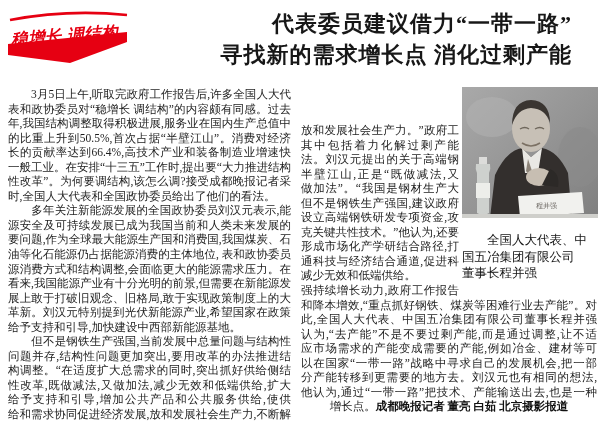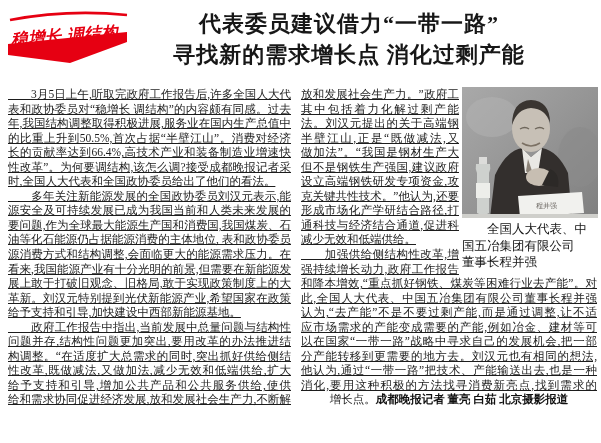--- a/index.html
+++ b/index.html
@@ -5,39 +5,39 @@
   html,body{margin:0;padding:0;background:#ffffff;}
   .page{position:relative;width:601px;height:443px;background:#ffffff;overflow:hidden;
         font-family:"Liberation Serif",serif;color:#1f1f1f;}
 
   
   .banner{position:absolute;left:6px;top:5px;width:124px;height:60px;}
 
   
   .headline{position:absolute;left:126px;top:8px;width:446px;text-align:center;}
   .h-ln{font-size:22px;line-height:31px;font-weight:bold;letter-spacing:1px;color:#171717;
-        font-family:"Liberation Serif",serif;white-space:nowrap;}
+        font-family:"Liberation Serif",serif;white-space:nowrap;text-align:right;}
 
   
   .ln{font-size:11.5px;line-height:14.55px;height:14.55px;overflow:hidden;
-      text-align:justify;text-align-last:justify;color:#1d1d1d;text-decoration:underline;}
+      text-align:justify;text-align-last:justify;color:#1d1d1d;}
   .ln.end{text-align-last:left;}
 
   .col-left{position:absolute;left:8px;top:87px;width:283px;}
   .col-right{position:absolute;left:301px;top:87px;width:296px;}
-  .narrow{width:158px;}
+  .narrow{width:158px;margin-top:36px;}
   .wide{width:296px;}
 
   .byline-row{display:flex;justify-content:center;font-size:11.5px;line-height:14.55px;height:14.55px;width:296px;}
   .byline{font-weight:bold;color:#111;}
 
   
   .photo-block{position:absolute;left:161px;top:0;width:136px;}
   .photo-block svg{display:block;}
-  .caption{margin-top:3px;}
+  .caption{margin-top:14px;}
   .cap-ln{font-size:12.5px;line-height:16.5px;height:16.5px;color:#141414;overflow:hidden;
           font-family:"Liberation Serif",serif;font-weight:500;white-space:nowrap;}
 </style>
 </head>
 <body>
 
 <div class="page">
 
   <svg class="banner" viewBox="0 0 124 60" width="124" height="60">
     <path d="M4,15 Q62,4 121,10" fill="none" stroke="#e60012" stroke-width="2.6"></path>
@@ -49,32 +49,33 @@
     <div class="h-ln">代表委员建议借力“一带一路”</div>
     <div class="h-ln">寻找新的需求增长点 消化过剩产能</div>
   </div>
 
   <div class="col-left">
       <div class="ln">　　3月5日上午,听取完政府工作报告后,许多全国人大代</div>
       <div class="ln">表和政协委员对“稳增长 调结构”的内容颇有同感。过去5</div>
       <div class="ln">年,我国结构调整取得积极进展,服务业在国内生产总值中</div>
       <div class="ln">的比重上升到50.5%,首次占据“半壁江山”。消费对经济增</div>
       <div class="ln">长的贡献率达到66.4%,高技术产业和装备制造业增速快于</div>
+      <div class="ln">一般工业。在安排“十三五”工作时,提出要“大力推进结构</div>
       <div class="ln">性改革”。为何要调结构,该怎么调?接受成都晚报记者采访</div>
       <div class="ln end">时,全国人大代表和全国政协委员给出了他们的看法。</div>
       <div class="ln">　　多年关注新能源发展的全国政协委员刘汉元表示,能</div>
       <div class="ln">源安全及可持续发展已成为我国当前和人类未来发展的首</div>
       <div class="ln">要问题,作为全球最大能源生产国和消费国,我国煤炭、石</div>
       <div class="ln">油等化石能源仍占据能源消费的主体地位, 表和政协委员对</div>
       <div class="ln">源消费方式和结构调整,会面临更大的能源需求压力。在他</div>
       <div class="ln">看来,我国能源产业有十分光明的前景,但需要在新能源发</div>
       <div class="ln">展上敢于打破旧观念、旧格局,敢于实现政策制度上的大胆</div>
       <div class="ln">革新。刘汉元特别提到光伏新能源产业,希望国家在政策上</div>
       <div class="ln end">给予支持和引导,加快建设中西部新能源基地。</div>
-      <div class="ln">　　政府工作报告中指出,当前发展中总量问题与结构性</div>
+      <div class="ln">　　但不是钢铁生产强国,当前发展中总量问题与结构性</div>
       <div class="ln">问题并存,结构性问题更加突出,要用改革的办法推进结</div>
       <div class="ln">构调整。“在适度扩大总需求的同时,突出抓好供给侧结构</div>
       <div class="ln">性改革,既做减法,又做加法,减少无效和低端供给,扩大</div>
       <div class="ln">给予支持和引导,增加公共产品和公共服务供给,使供</div>
       <div class="ln">给和需求协同促进经济发展,放和发展社会生产力,不断解</div>
     </div>
 
   <div class="col-right">
 
     <div class="narrow">
@@ -82,33 +83,31 @@
         <div class="ln">其中包括着力化解过剩产能</div>
         <div class="ln">法。刘汉元提出的关于高端钢材</div>
         <div class="ln">半壁江山,正是“既做减法,又</div>
         <div class="ln">做加法”。“我国是钢材生产大国,</div>
         <div class="ln">但不是钢铁生产强国,建议政府</div>
         <div class="ln">设立高端钢铁研发专项资金,攻</div>
         <div class="ln">克关键共性技术。”他认为,还要</div>
         <div class="ln">形成市场化产学研结合路径,打</div>
         <div class="ln">通科技与经济结合通道,促进科</div>
         <div class="ln end">减少无效和低端供给。</div>
-        <div class="ln">　　加强供给侧结构性改革,增</div>
         <div class="ln">强持续增长动力,政府工作报告</div>
       </div>
 
     <div class="wide">
         <div class="ln">和降本增效,“重点抓好钢铁、煤炭等困难行业去产能”。对</div>
         <div class="ln">此,全国人大代表、中国五冶集团有限公司董事长程并强</div>
         <div class="ln">认为,“去产能”不是不要过剩产能,而是通过调整,让不适</div>
         <div class="ln">应市场需求的产能变成需要的产能,例如冶金、建材等可</div>
         <div class="ln">以在国家“一带一路”战略中寻求自己的发展机会,把一部</div>
         <div class="ln">分产能转移到更需要的地方去。刘汉元也有相同的想法,</div>
         <div class="ln">他认为,通过“一带一路”把技术、产能输送出去,也是一种</div>
-        <div class="ln">消化,要用这种积极的方法找寻消费新亮点,找到需求的</div>
       </div>
 
     <div class="byline-row">
       <span>增长点。</span>
       <span class="byline">成都晚报记者 董亮 白茹 北京摄影报道</span>
     </div>
 
     <div class="photo-block">
       <svg viewBox="0 0 136 131" width="136" height="131">
         <defs>

